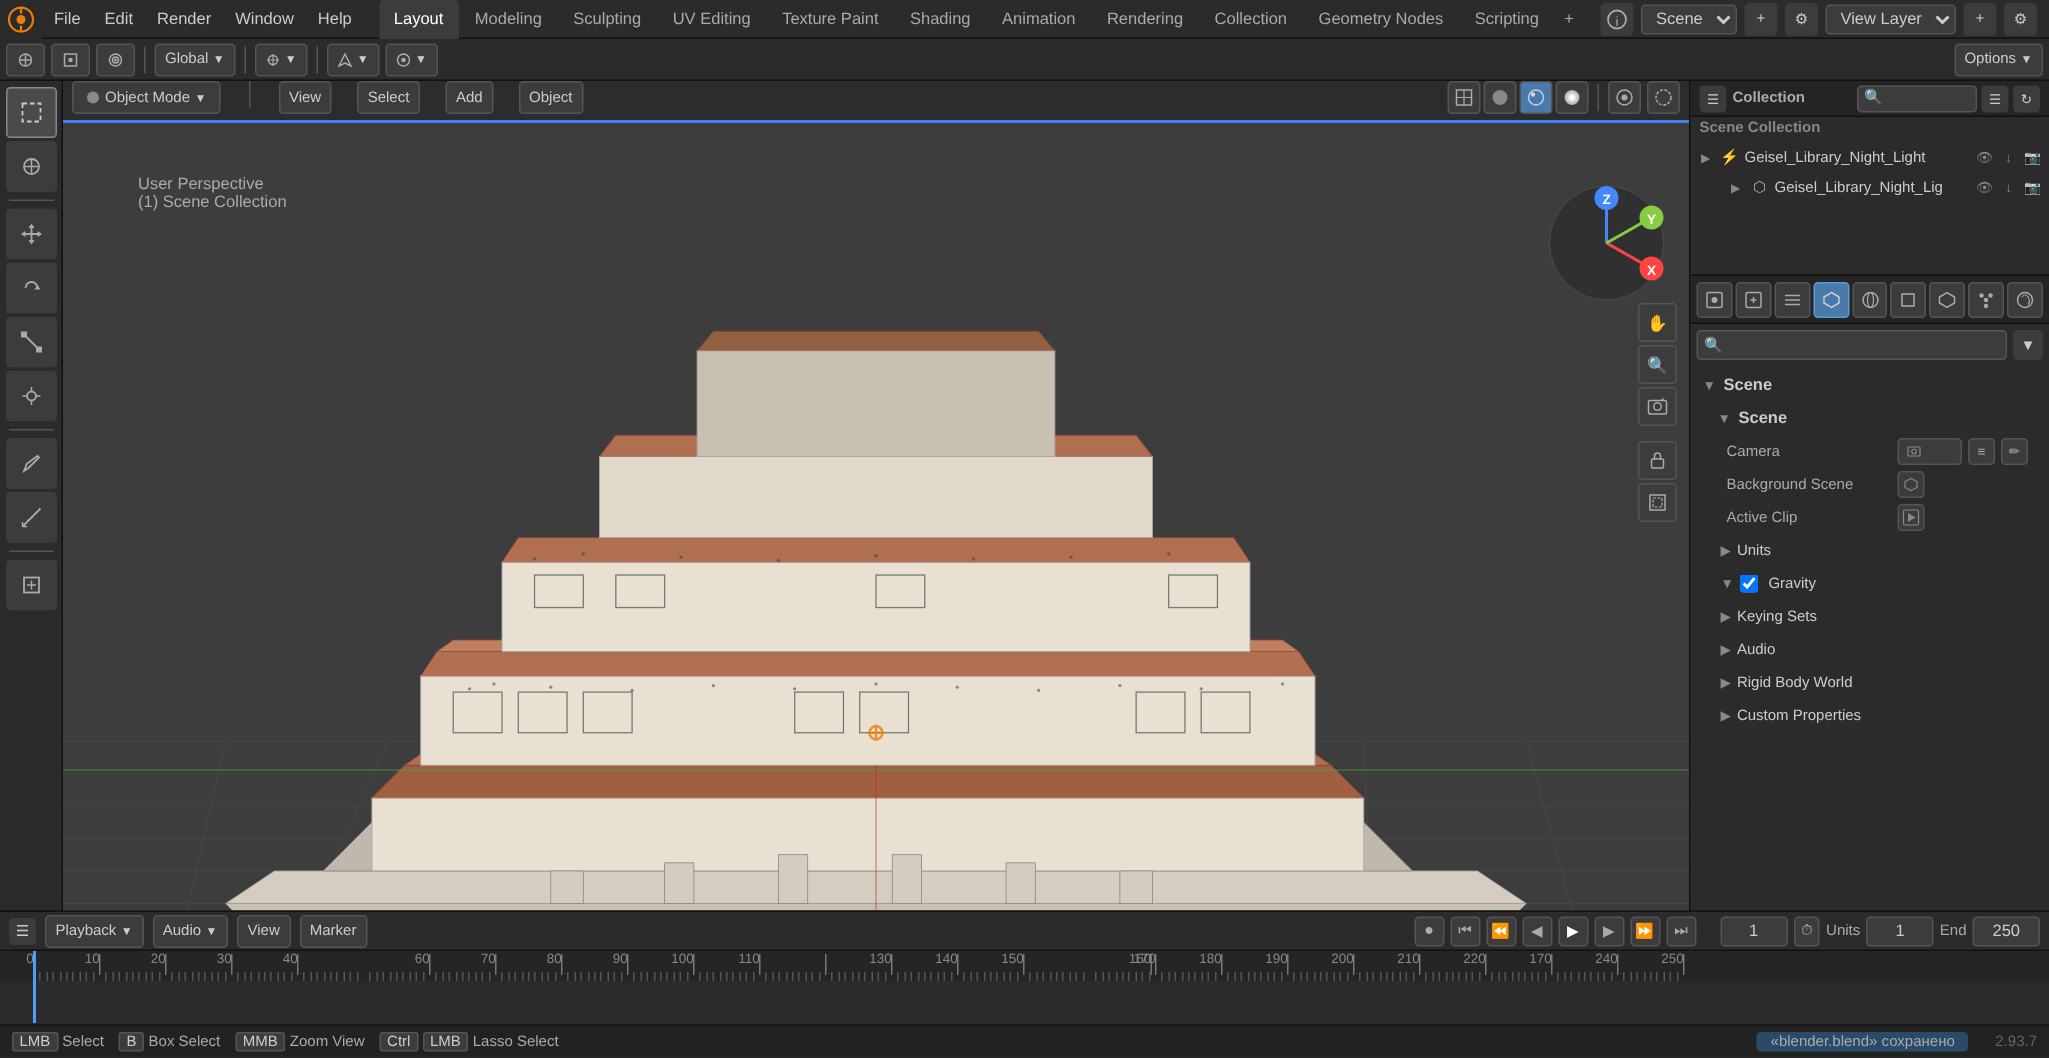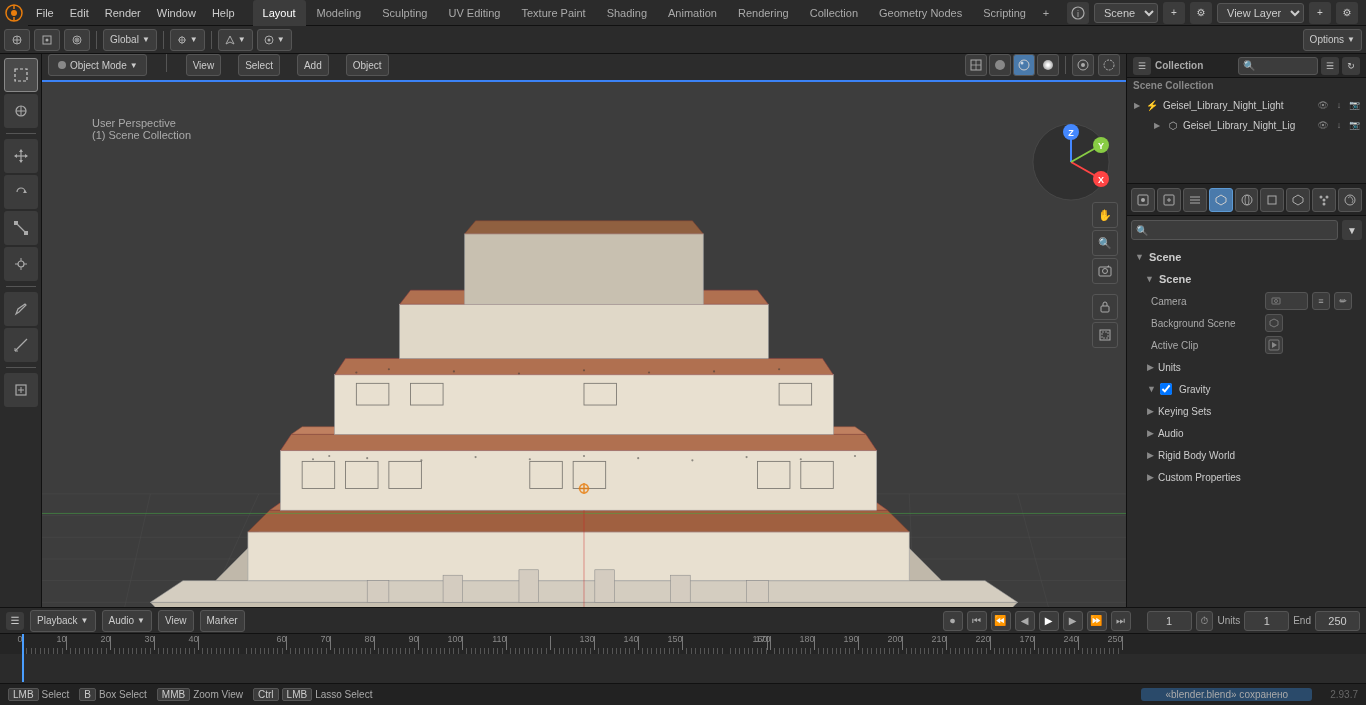--- a/index.html
+++ b/index.html
@@ -365,21 +365,21 @@
       border-radius: 2px;
       padding: 0 4px;
       color: #ccc;
       font-size: 10px;
     }
     .status-saved {
       margin-left: auto;
       color: #aaa;
       font-size: 10px;
       background: #2a4a6a;
-      padding: 1px 24px;
+      padding: 1px 9px;
       border-radius: 3px;
     }
     .status-version {
       color: #666;
       font-size: 10px;
     }
 
     
     .right-panels {
       width: 240px;

